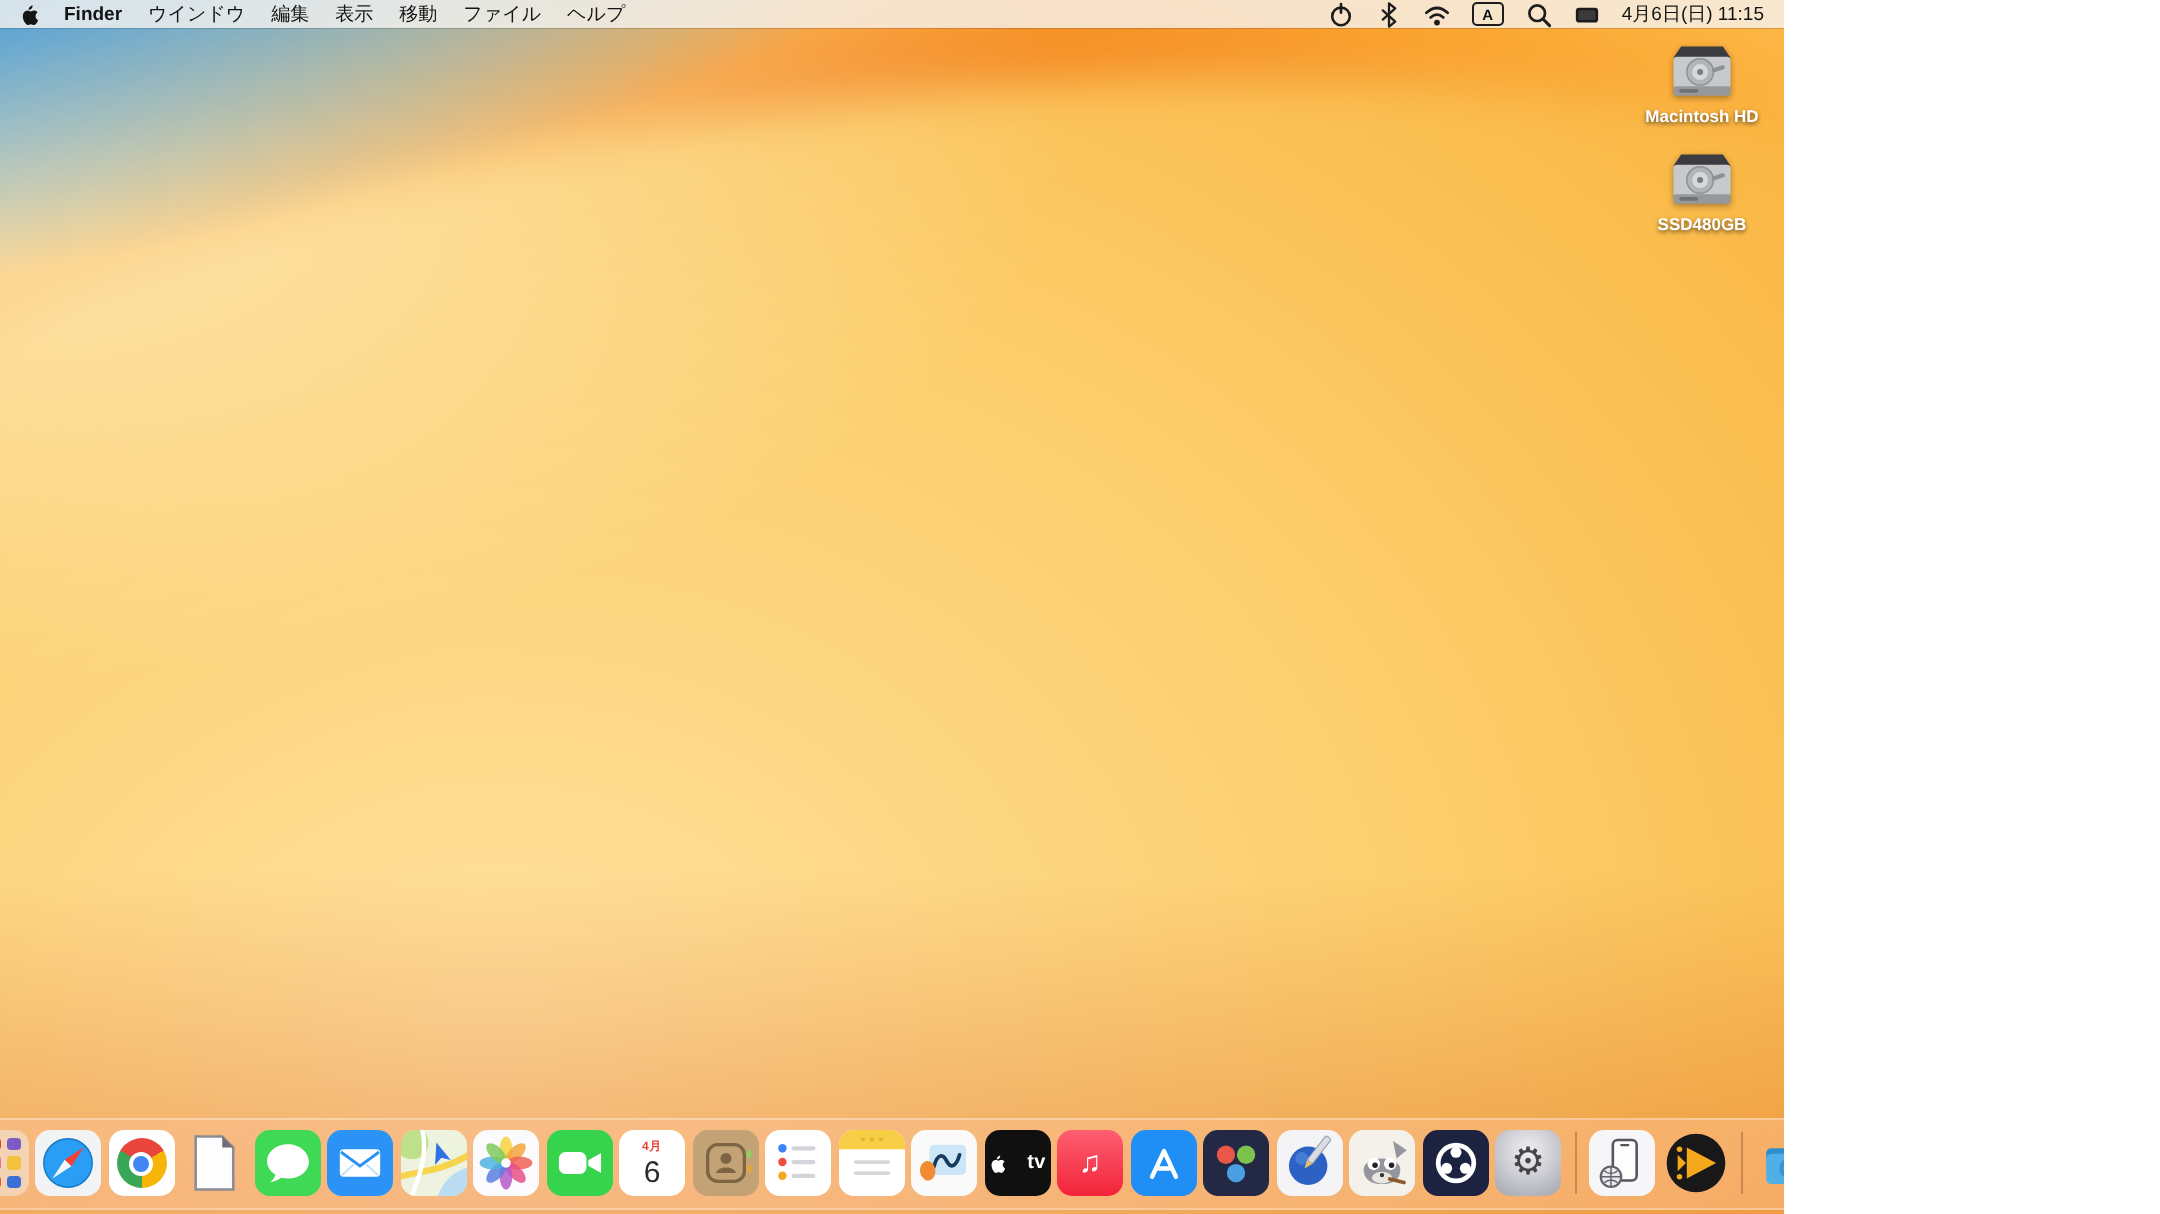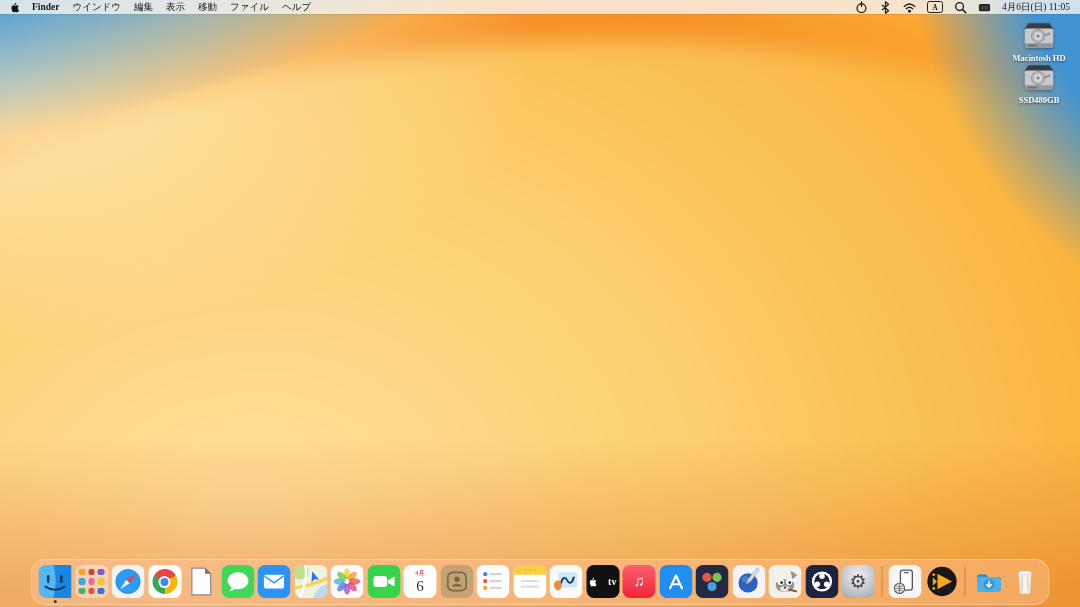--- a/index.html
+++ b/index.html
@@ -1,17 +1,17 @@
 <!DOCTYPE html>
 <html><head>
 <meta charset="utf-8">
 <style>
   html,body{margin:0;padding:0;}
-  .screen{position:relative;width:1080px;height:607px;overflow:hidden;background:#ee6a1e;
-    font-family:Liberation Serif, serif;-webkit-font-smoothing:antialiased;}
+  .screen{position:relative;width:892px;height:607px;overflow:hidden;background:#ee6a1e;
+    font-family:Liberation Sans, sans-serif;-webkit-font-smoothing:antialiased;}
 
   
   .wp{position:absolute;inset:0;
     background:
       radial-gradient(620px 520px at 57% 60%, rgba(221,64,22,.92) 0%, rgba(221,64,22,0) 72%),
       radial-gradient(700px 550px at 0% 100%, rgba(251,158,34,.95) 0%, rgba(251,158,34,0) 62%),
       radial-gradient(900px 700px at 100% 98%, rgba(248,156,37,.9) 0%, rgba(248,156,37,0) 58%),
       radial-gradient(ellipse at 55% 72%, #e24d1d 0%, #ee6a1e 38%, #f68c1f 62%, #fcae3a 82%, #fdc255 100%);}
   .petal{position:absolute;left:-520px;top:42px;width:2100px;height:1500px;
     border-radius:48% 52% 46% 54% / 52% 48% 55% 45%;transform:rotate(-7deg);
@@ -35,21 +35,21 @@
   .mb-app{font-weight:700;}
   .mb-right{margin-left:auto;display:flex;align-items:center;gap:11px;}
   .mb-ic{display:flex;align-items:center;}
   .mb-ic svg{width:13px;height:13px;}
   .mb-input{min-width:12px;height:10px;border:1.1px solid #1c1c1c;border-radius:2.5px;
     display:flex;align-items:center;justify-content:center;font-size:7.5px;font-weight:700;padding:0 1px;}
   .mb-clock{white-space:nowrap;font-size:9.5px;}
 
   
   .drives{position:absolute;top:21px;right:3px;width:76px;z-index:20;
-    display:flex;flex-direction:column;align-items:center;}
+    display:flex;flex-direction:column;align-items:center;gap:12px;}
   .drive{display:flex;flex-direction:column;align-items:center;cursor:default;}
   .drive svg{width:38px;height:31px;filter:drop-shadow(0 1px 1.5px rgba(0,0,0,.35));}
   .drive-label{margin-top:1px;font-size:8.5px;font-weight:700;color:#fff;
     text-shadow:0 1px 2px rgba(0,0,0,.6);white-space:nowrap;}
 
   
   .dock-wrap{position:absolute;bottom:2px;left:50%;transform:translateX(-50%);z-index:60;}
   .dock{display:flex;align-items:center;gap:3.5px;padding:5px 7px 6px;
     border-radius:15px;background:rgba(255,196,156,.42);
     border:1px solid rgba(255,255,255,.30);backdrop-filter:blur(10px);}
@@ -129,21 +129,21 @@
             <circle cx="5.6" cy="5.6" r="3.9" fill="none" stroke="#1c1c1c" stroke-width="1.35"></circle>
             <path d="M8.6 8.6 L11.8 11.8" stroke="#1c1c1c" stroke-width="1.5" stroke-linecap="round"></path>
           </svg>
       </span>
       <span class="mb-ic">
         <svg viewBox="0 0 14 13">
             <rect x="1" y="2.6" width="12" height="8" rx="1.8" fill="#1c1c1c"></rect>
             <rect x="2.4" y="4" width="9.2" height="5.2" rx="0.9" fill="#3a3a3a"></rect>
           </svg>
       </span>
-      <span class="mb-clock">4月6日(日) 11:05</span>
+      <span class="mb-clock">4月6日(日) 11:15</span>
     </div>
   </div>
 
   <div class="drives">
     <div class="drive">
       <svg viewBox="0 0 40 32">
         <path d="M9 2 H31 L35 8 H5 Z" fill="#3c3c40"></path>
         <rect x="5" y="7.5" width="30" height="16.5" rx="2" fill="#c7c9cd"></rect>
         <circle cx="19" cy="15.5" r="7" fill="#b2b4b8" stroke="#8e9094" stroke-width="0.8"></circle>
         <circle cx="19" cy="15.5" r="4.2" fill="#d6d8db"></circle>

